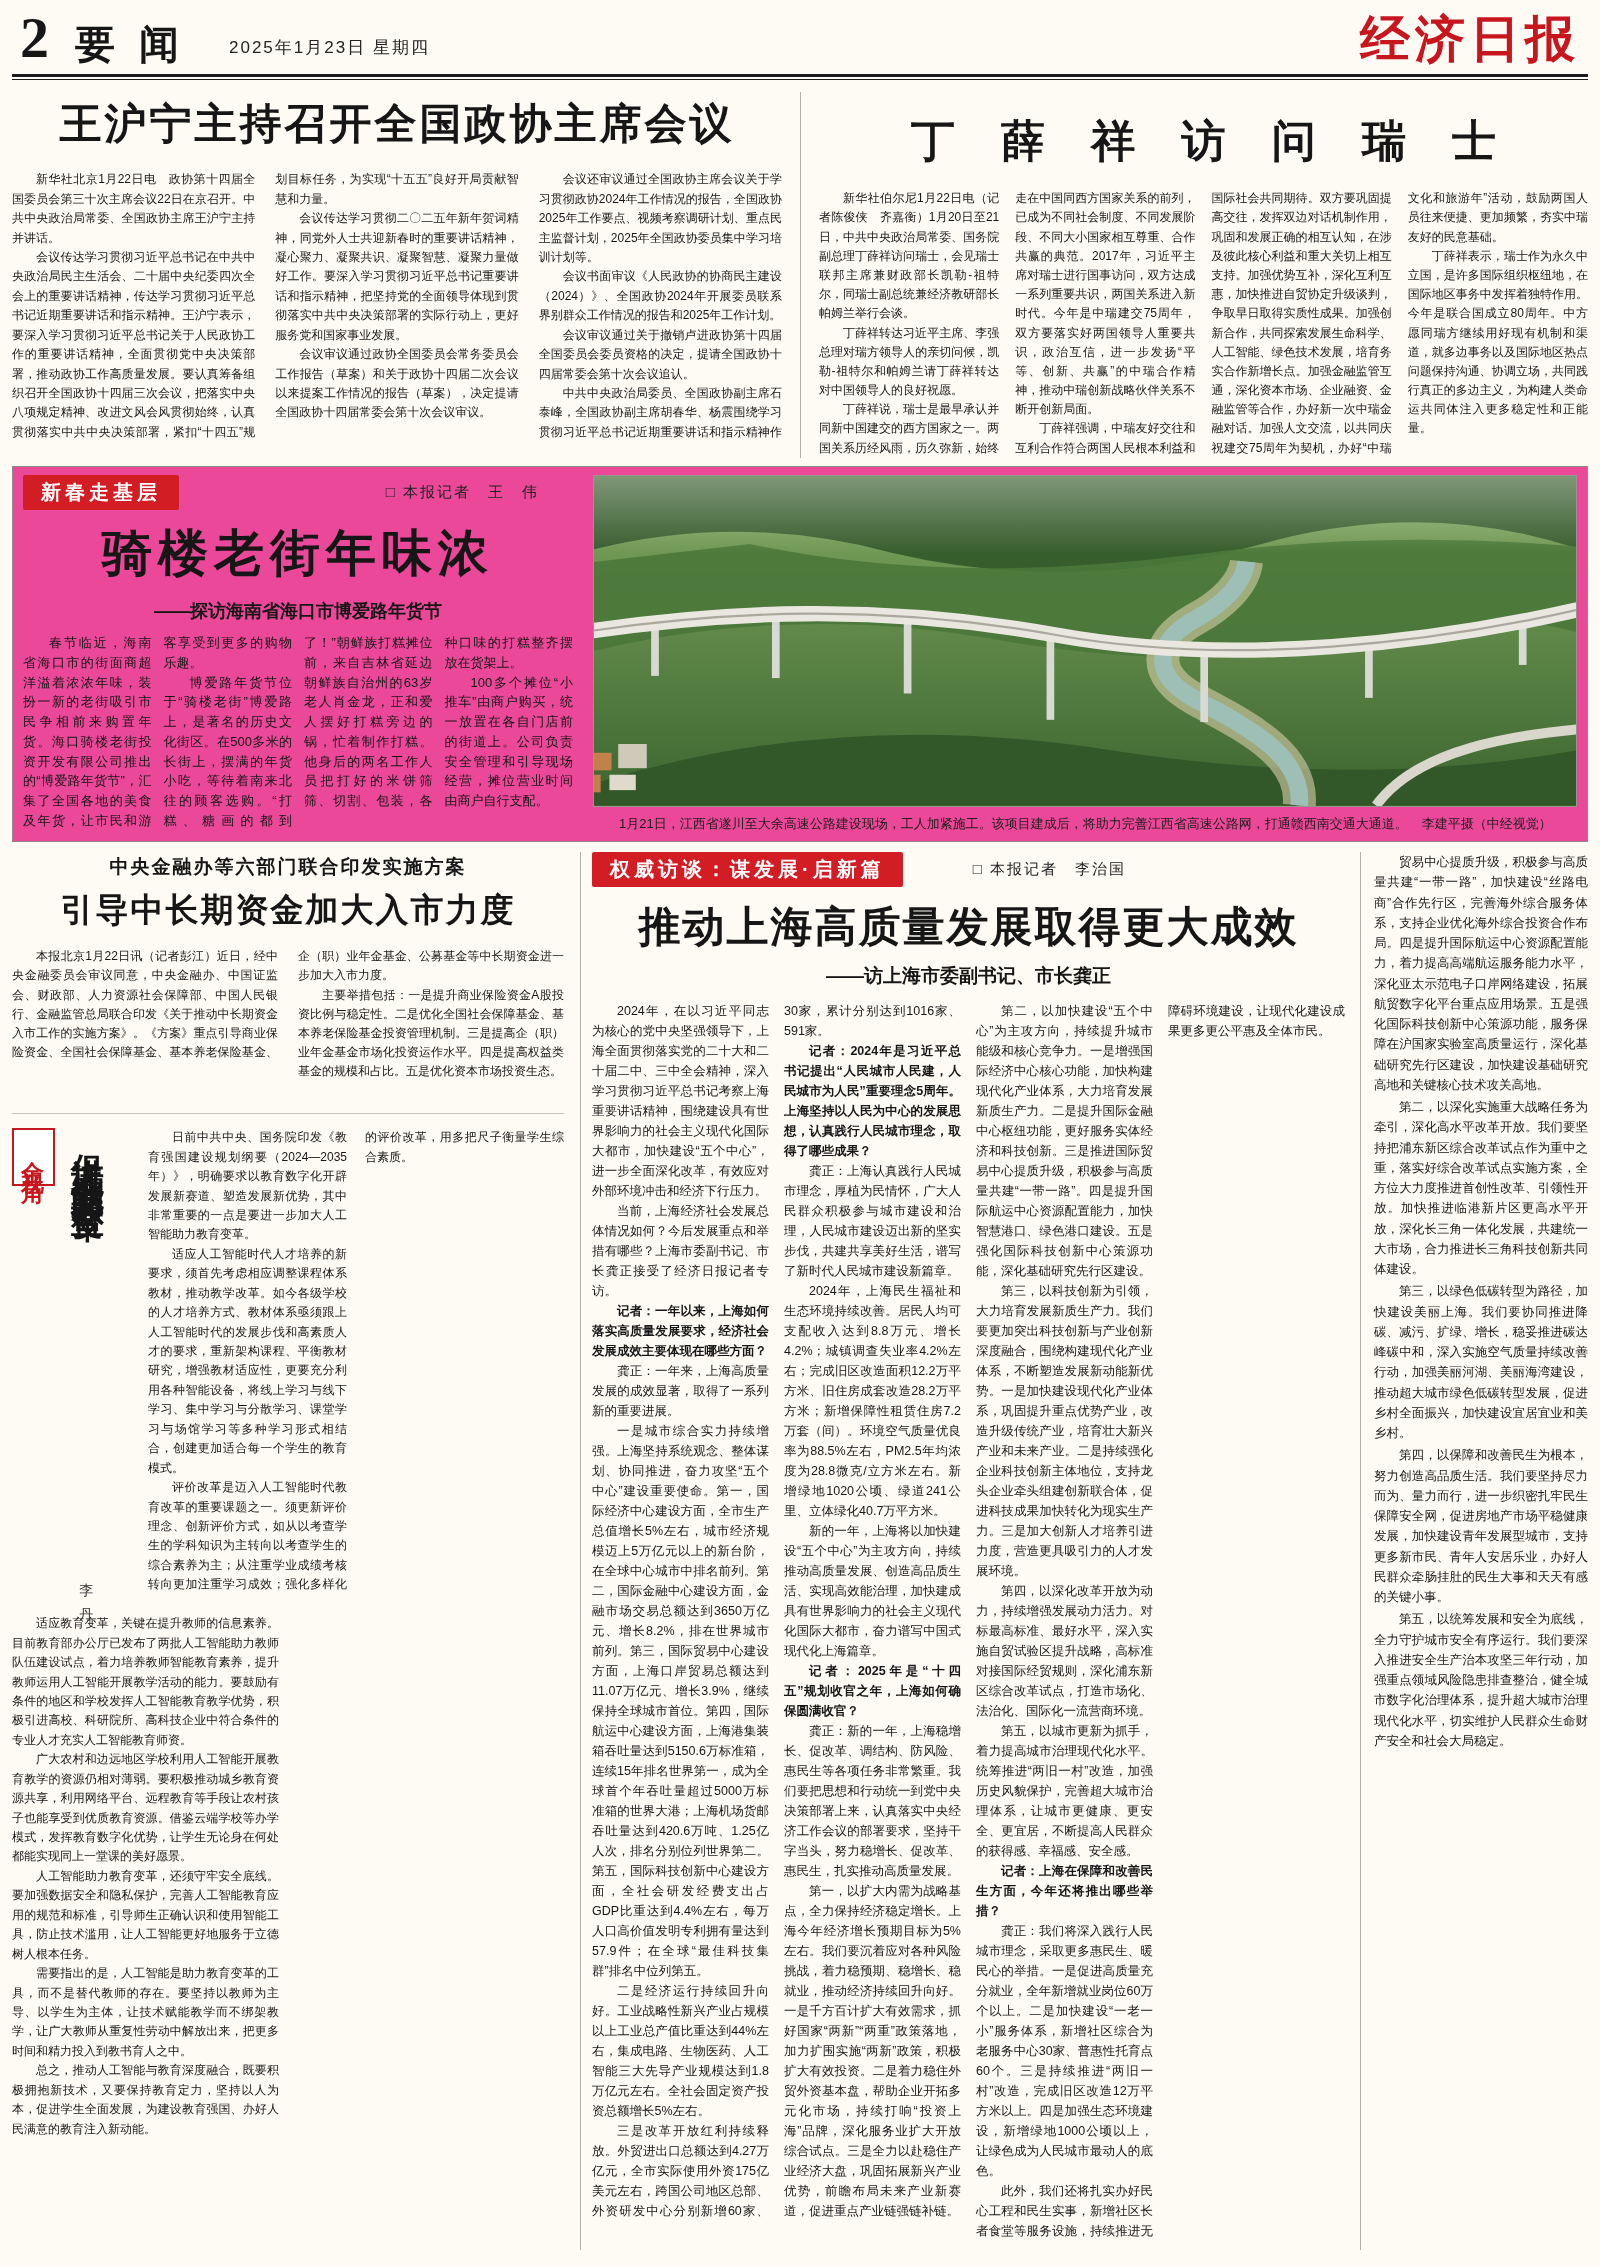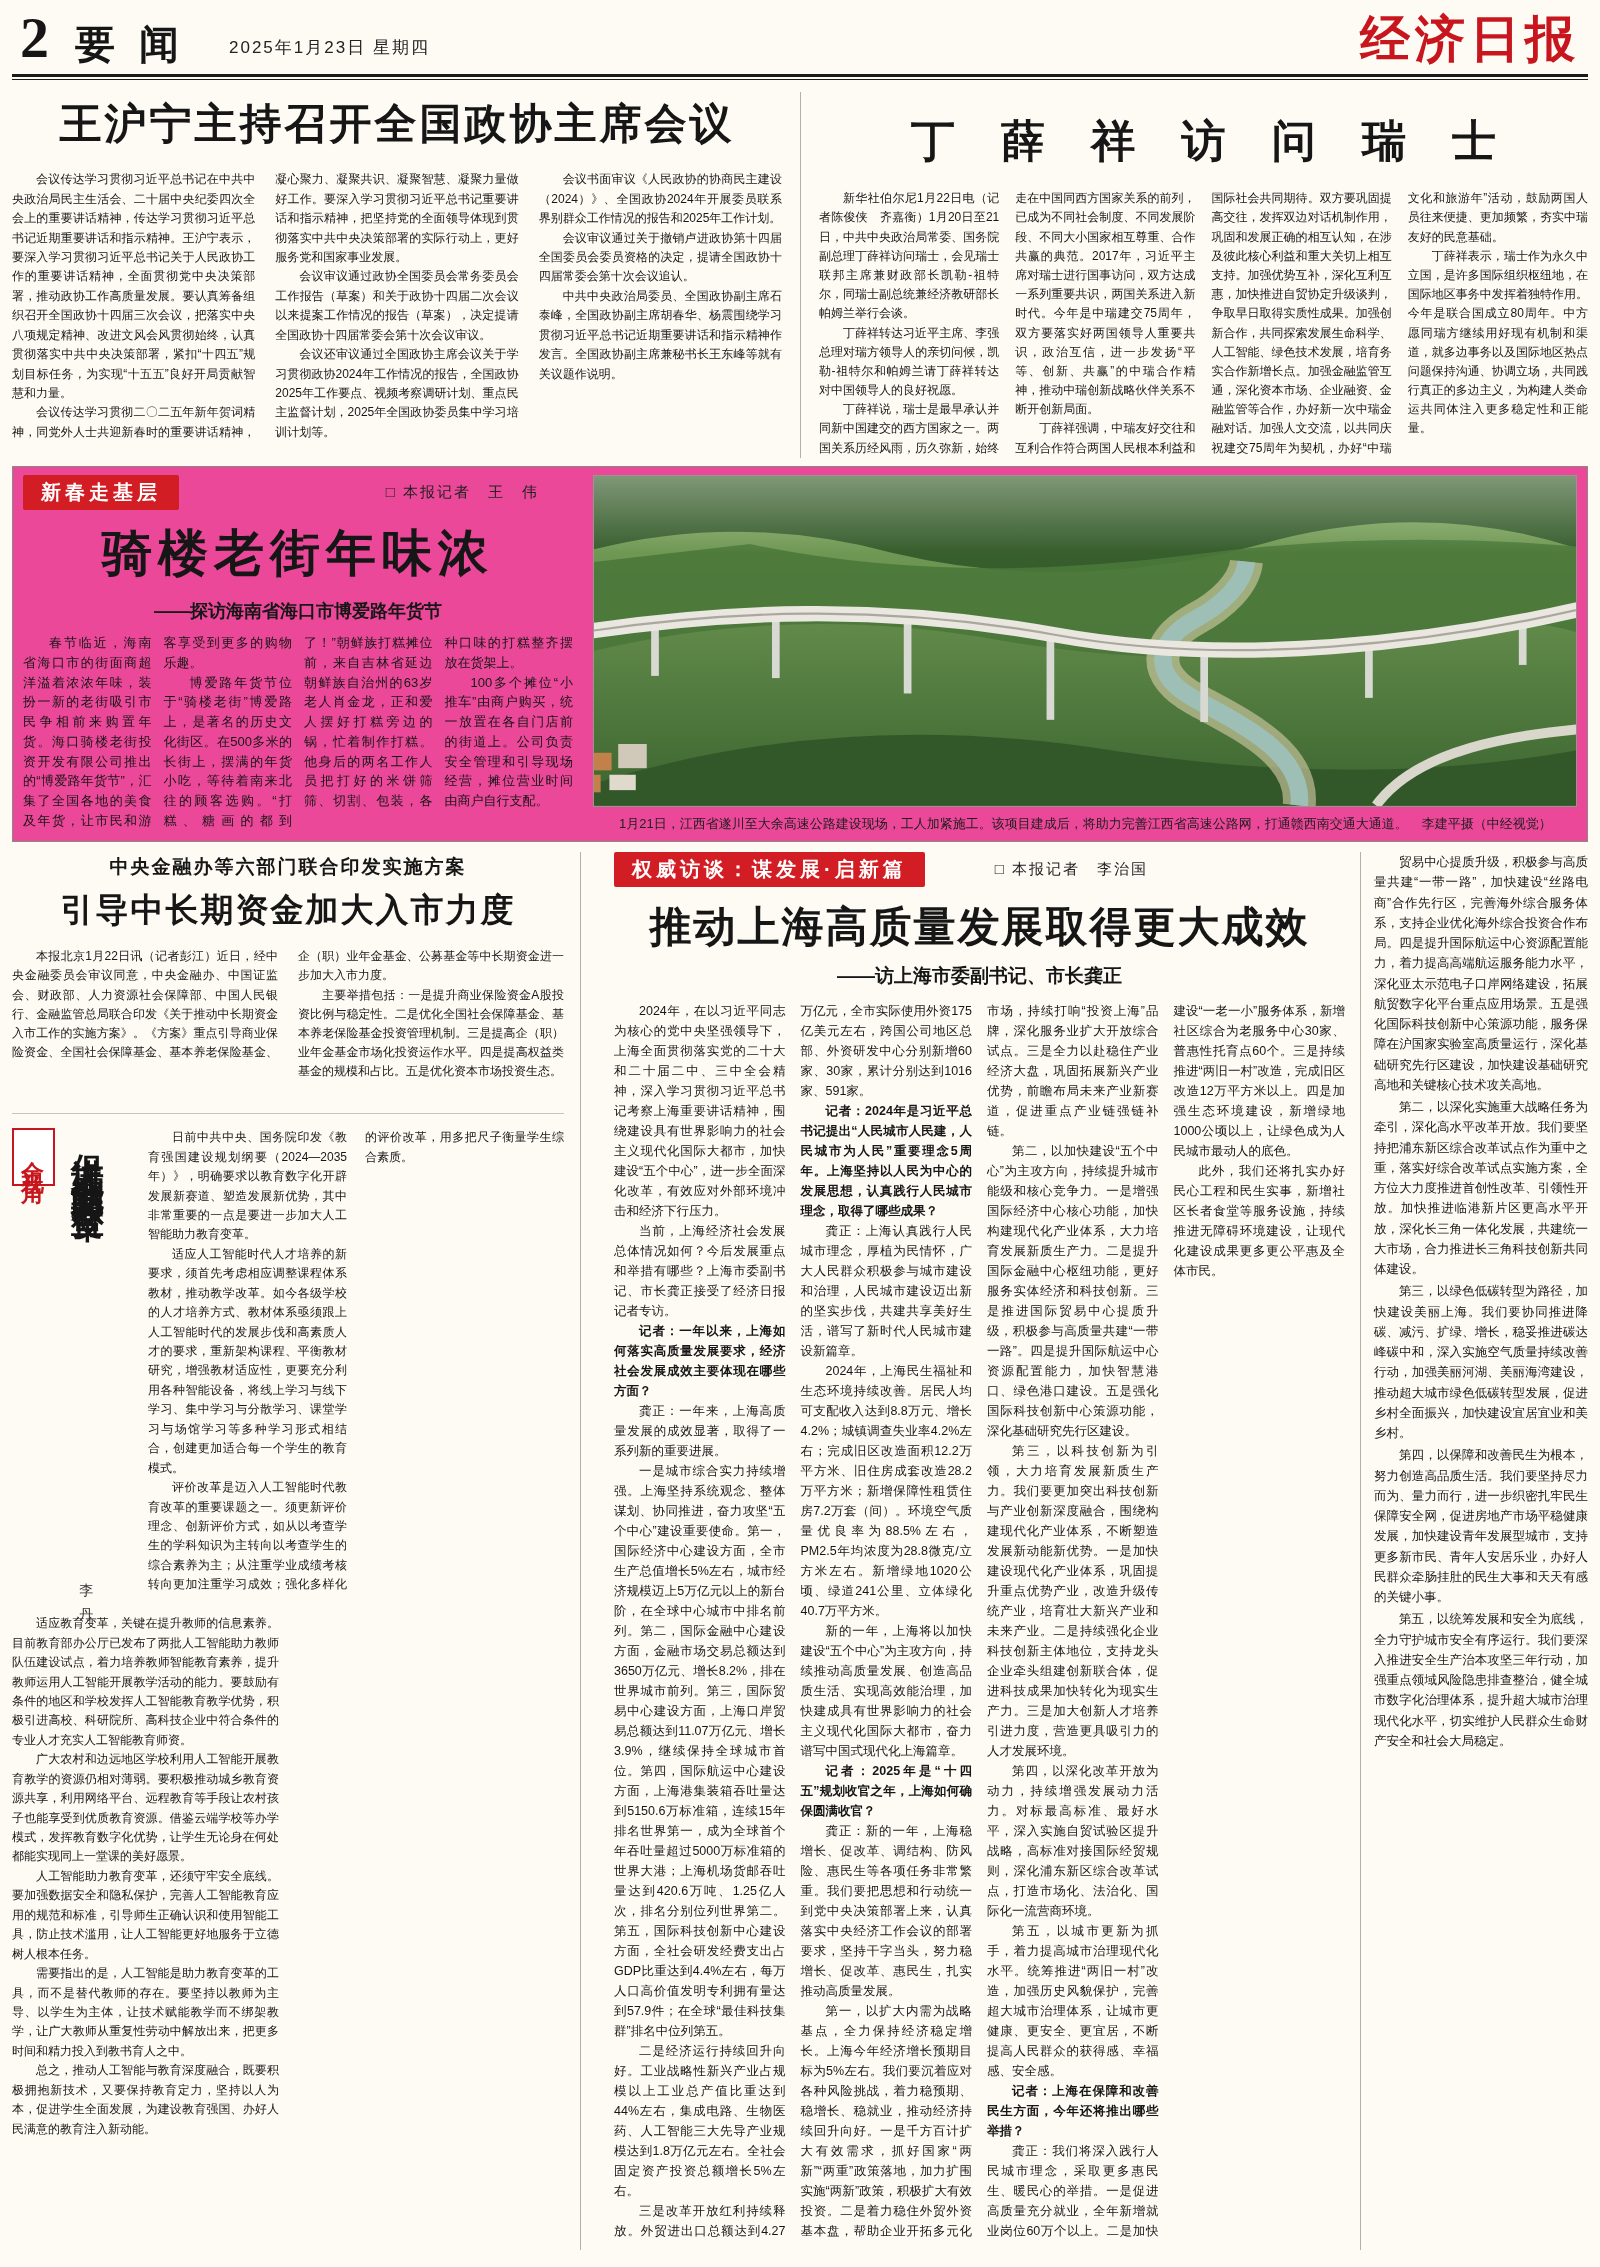--- a/index.html
+++ b/index.html
@@ -53,21 +53,21 @@
   .jin { margin-top:14px; border-top:1px solid #c6c3ba; padding-top:14px; flex:1; display:flex; flex-direction:column; overflow:hidden; }
   .jin-top { display:flex; height:474px; }
   .jin-rail { width:130px; display:flex; flex-shrink:0; }
   .jin-label { writing-mode:vertical-rl; text-orientation:upright; color:#c8161e; border:2px solid #c8161e; font-size:23px; font-weight:bold; padding:12px 4px; letter-spacing:10px; align-self:flex-start; background:#fff; }
   .jin-hl-wrap { display:flex; flex-direction:column; align-items:center; margin-left:12px; }
   .jin-headline { writing-mode:vertical-rl; text-orientation:upright; font-size:33px; font-weight:bold; letter-spacing:5px; height:438px; line-height:1.2; }
   .jin-author { writing-mode:vertical-rl; text-orientation:upright; font-size:14px; margin-top:6px; letter-spacing:5px; color:#333; }
   .jin-body-top { flex:1; columns:2; column-gap:18px; column-fill:auto; overflow:hidden; font-size:12px; line-height:1.62; text-align:justify; padding-left:6px; }
   .jin-body-bottom { flex:1; columns:2; column-gap:18px; column-fill:auto; overflow:hidden; font-size:12px; line-height:1.62; text-align:justify; margin-top:12px; }
 
-  .b-right { flex:1; border-left:1px solid #b3b0a8; margin-left:16px; padding-left:33px; display:flex; }
+  .b-right { flex:1; border-left:1px solid #b3b0a8; margin-left:16px; padding-left:11px; display:flex; }
   .br-main { flex:1; display:flex; flex-direction:column; }
   .br-head-row { display:flex; align-items:center; gap:70px; }
   .sh-headline { text-align:center; font-size:42px; font-weight:bold; margin:12px 0 8px; letter-spacing:2px; }
   .sh-subhead { text-align:center; font-size:19px; font-weight:bold; margin-bottom:12px; }
   .sh-body { flex:1; columns:4; column-gap:15px; column-fill:auto; overflow:hidden; font-size:12.5px; line-height:1.6; text-align:justify; }
   .br-side { width:228px; border-left:1px solid #b3b0a8; margin-left:15px; padding-left:13px; font-size:12.5px; line-height:1.62; text-align:justify; overflow:hidden; }
   .br-side p { margin-bottom:2px; }
 </style>
 </head>
 <body>
@@ -81,20 +81,21 @@
       <div class="date">2025年1月23日 星期四</div>
     </div>
     <div class="masthead serif">经济日报</div>
   </header>
   <div class="rule"></div>
 
   <section class="top">
     <article class="article-left">
       <h1 class="headline-1 serif">王沪宁主持召开全国政协主席会议</h1>
       <div class="body-3">
+          <p>新华社北京1月22日电　政协第十四届全国委员会第三十次主席会议22日在京召开。中共中央政治局常委、全国政协主席王沪宁主持并讲话。</p>
           <p>会议传达学习贯彻习近平总书记在中共中央政治局民主生活会、二十届中央纪委四次全会上的重要讲话精神，传达学习贯彻习近平总书记近期重要讲话和指示精神。王沪宁表示，要深入学习贯彻习近平总书记关于人民政协工作的重要讲话精神，全面贯彻党中央决策部署，推动政协工作高质量发展。要认真筹备组织召开全国政协十四届三次会议，把落实中央八项规定精神、改进文风会风贯彻始终，认真贯彻落实中共中央决策部署，紧扣“十四五”规划目标任务，为实现“十五五”良好开局贡献智慧和力量。</p>
           <p>会议传达学习贯彻二〇二五年新年贺词精神，同党外人士共迎新春时的重要讲话精神，凝心聚力、凝聚共识、凝聚智慧、凝聚力量做好工作。要深入学习贯彻习近平总书记重要讲话和指示精神，把坚持党的全面领导体现到贯彻落实中共中央决策部署的实际行动上，更好服务党和国家事业发展。</p>
           <p>会议审议通过政协全国委员会常务委员会工作报告（草案）和关于政协十四届二次会议以来提案工作情况的报告（草案），决定提请全国政协十四届常委会第十次会议审议。</p>
           <p>会议还审议通过全国政协主席会议关于学习贯彻政协2024年工作情况的报告，全国政协2025年工作要点、视频考察调研计划、重点民主监督计划，2025年全国政协委员集中学习培训计划等。</p>
           <p>会议书面审议《人民政协的协商民主建设（2024）》、全国政协2024年开展委员联系界别群众工作情况的报告和2025年工作计划。</p>
           <p>会议审议通过关于撤销卢进政协第十四届全国委员会委员资格的决定，提请全国政协十四届常委会第十次会议追认。</p>
           <p>中共中央政治局委员、全国政协副主席石泰峰，全国政协副主席胡春华、杨震围绕学习贯彻习近平总书记近期重要讲话和指示精神作发言。全国政协副主席兼秘书长王东峰等就有关议题作说明。</p>
         </div>
     </article>
     <article class="article-right">

